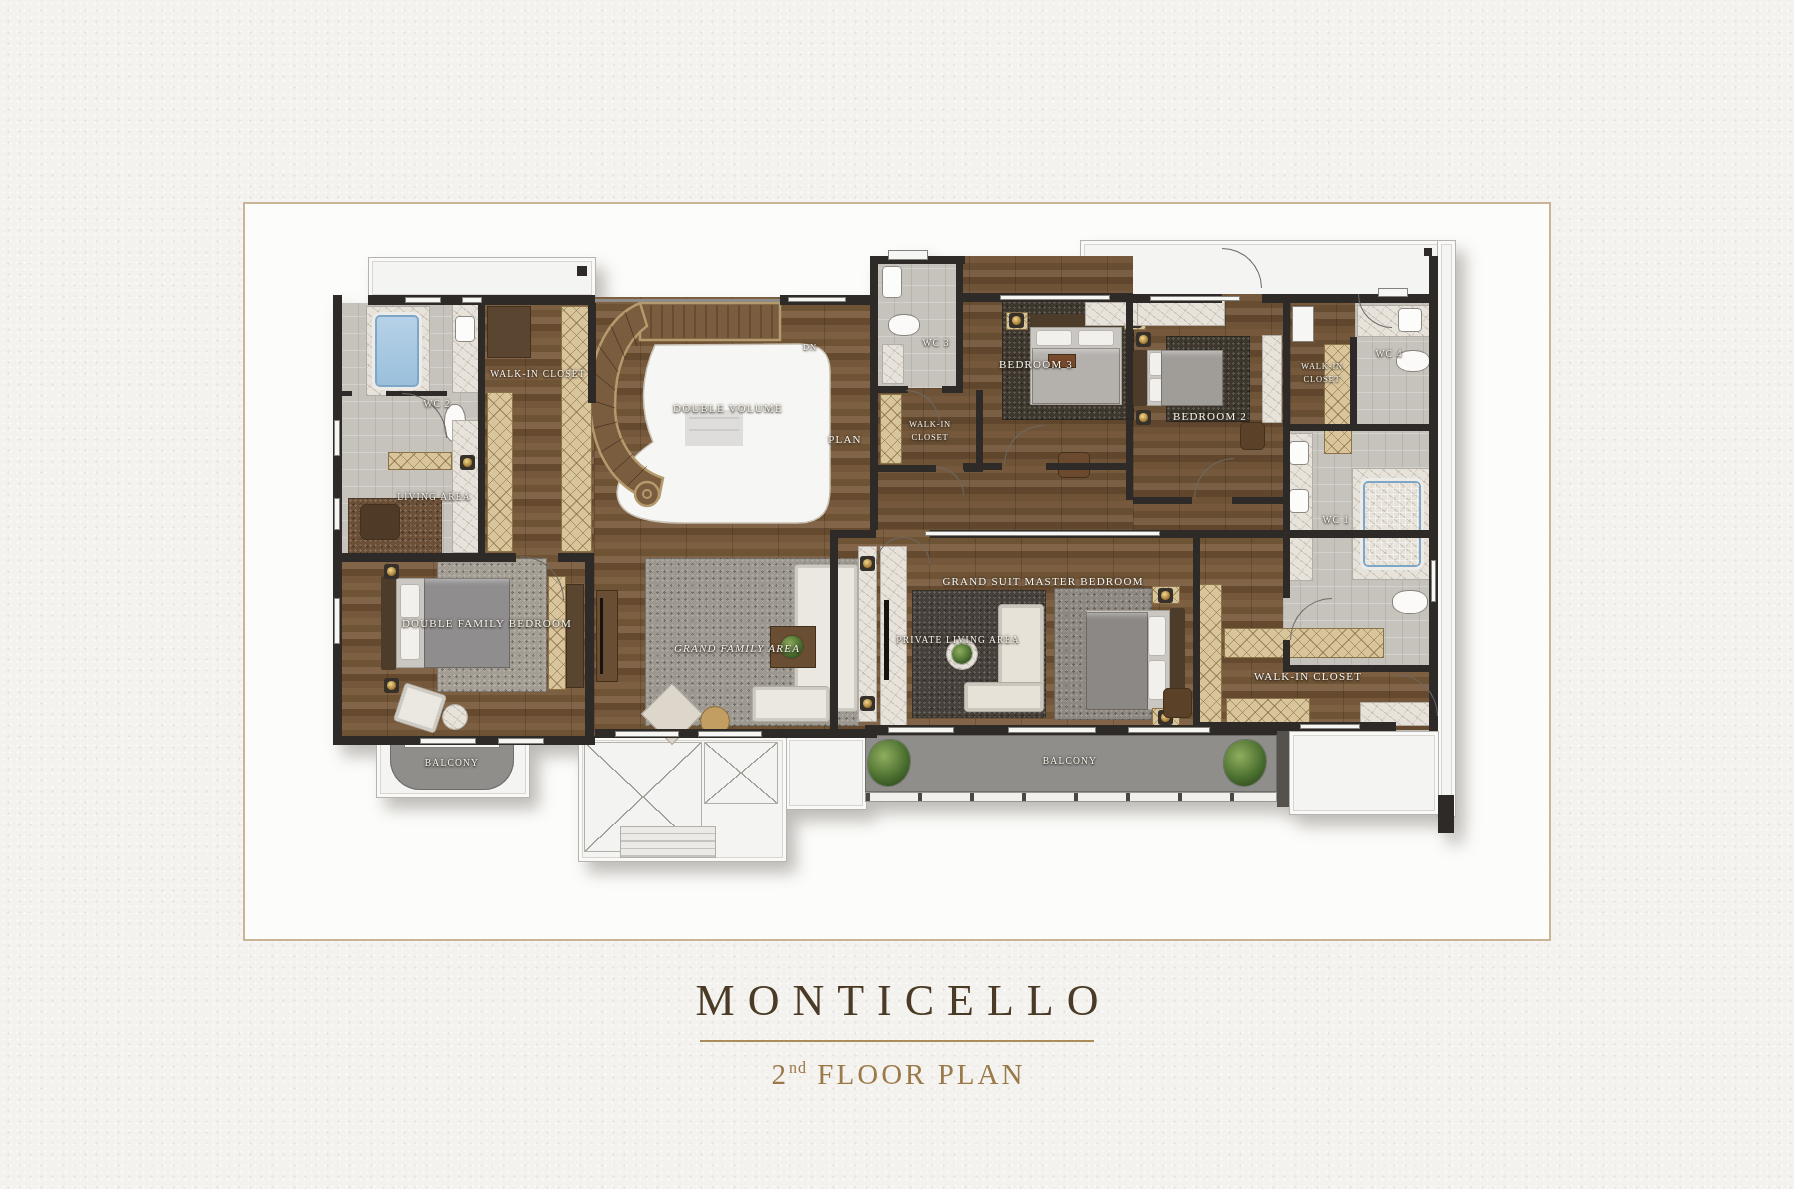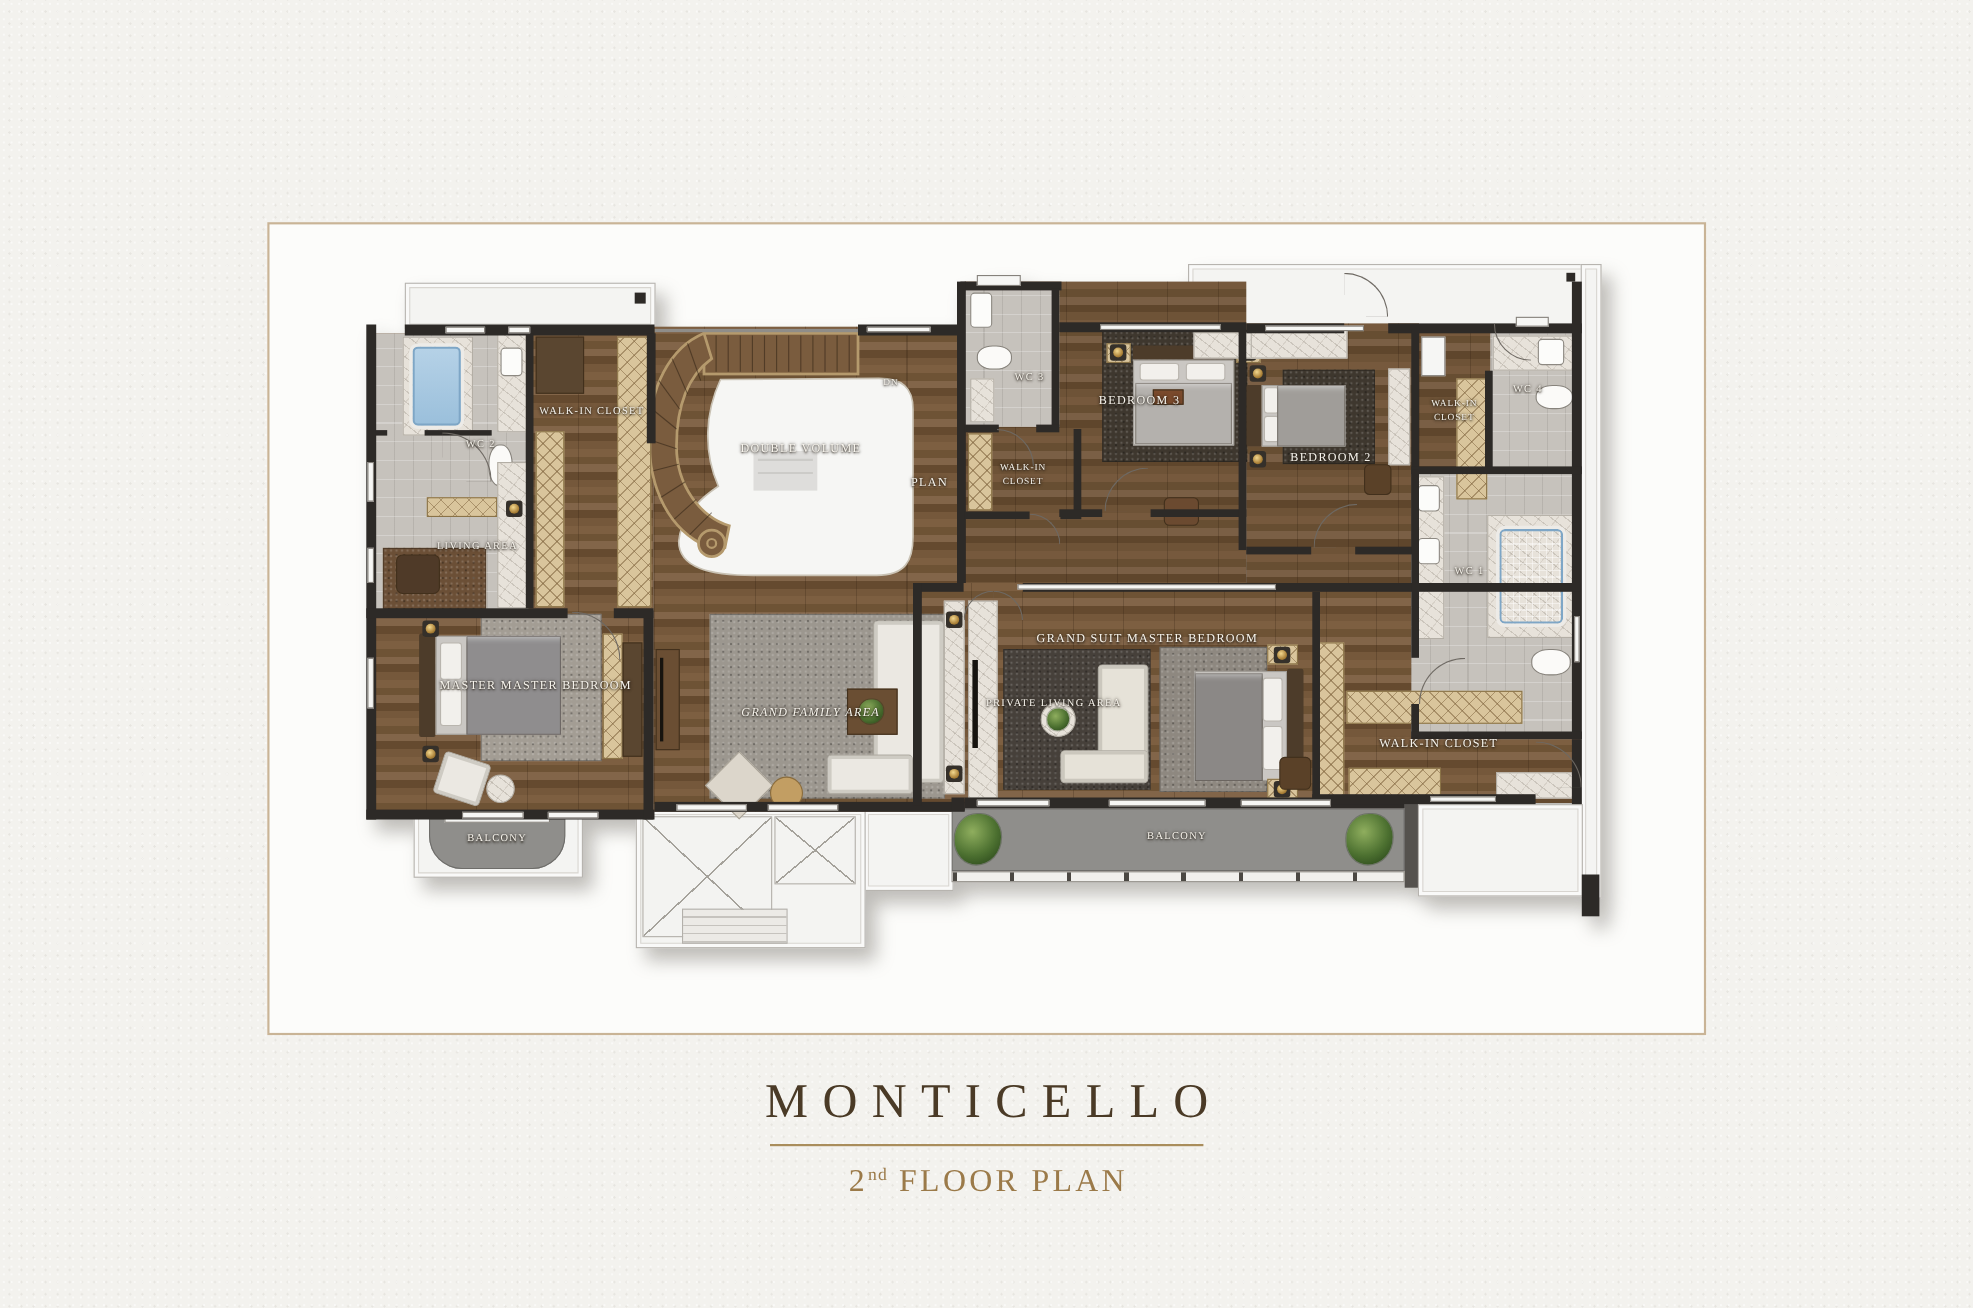--- a/index.html
+++ b/index.html
@@ -368,21 +368,21 @@
     <div class="lab s" style="left:922px;top:343px;padding-left:28px;">WC 3</div>
     <div class="lab t" style="left:930px;top:424px;">WALK-IN</div>
     <div class="lab t" style="left:930px;top:437px;">CLOSET</div>
     <div class="lab" style="left:1036px;top:364px;">BEDROOM 3</div>
     <div class="lab" style="left:1210px;top:416px;">BEDROOM 2</div>
     <div class="lab t" style="left:1322px;top:366px;">WALK-IN</div>
     <div class="lab t" style="left:1322px;top:379px;">CLOSET</div>
     <div class="lab s" style="left:1389px;top:354px;">WC 4</div>
     <div class="lab s" style="left:1336px;top:520px;">WC 1</div>
     <div class="lab s" style="left:434px;top:497px;">LIVING AREA</div>
-    <div class="lab" style="left:487px;top:623px;">MASTER MASTER BEDROOM</div>
+    <div class="lab" style="left:487px;top:623px;">DOUBLE FAMILY BEDROOM</div>
     <div class="lab" style="left:737px;top:648px;font-style:italic;">GRAND FAMILY AREA</div>
     <div class="lab" style="left:1043px;top:581px;text-align:right;">GRAND SUIT MASTER BEDROOM</div>
     <div class="lab s" style="left:958px;top:640px;">PRIVATE LIVING AREA</div>
     <div class="lab" style="left:1308px;top:676px;">WALK-IN CLOSET</div>
     <div class="lab s" style="left:452px;top:763px;">BALCONY</div>
     <div class="lab s" style="left:1070px;top:761px;">BALCONY</div>
   </div>
 
   <div class="titleblock">
     <div class="title">MONTICELLO</div>

